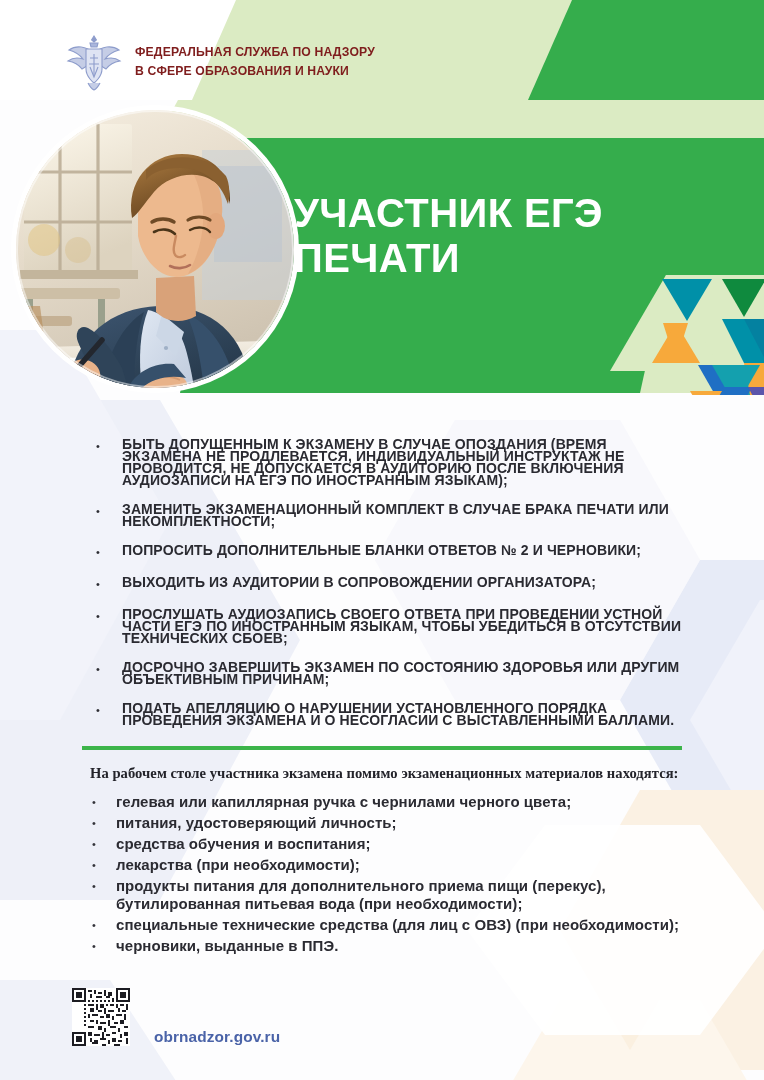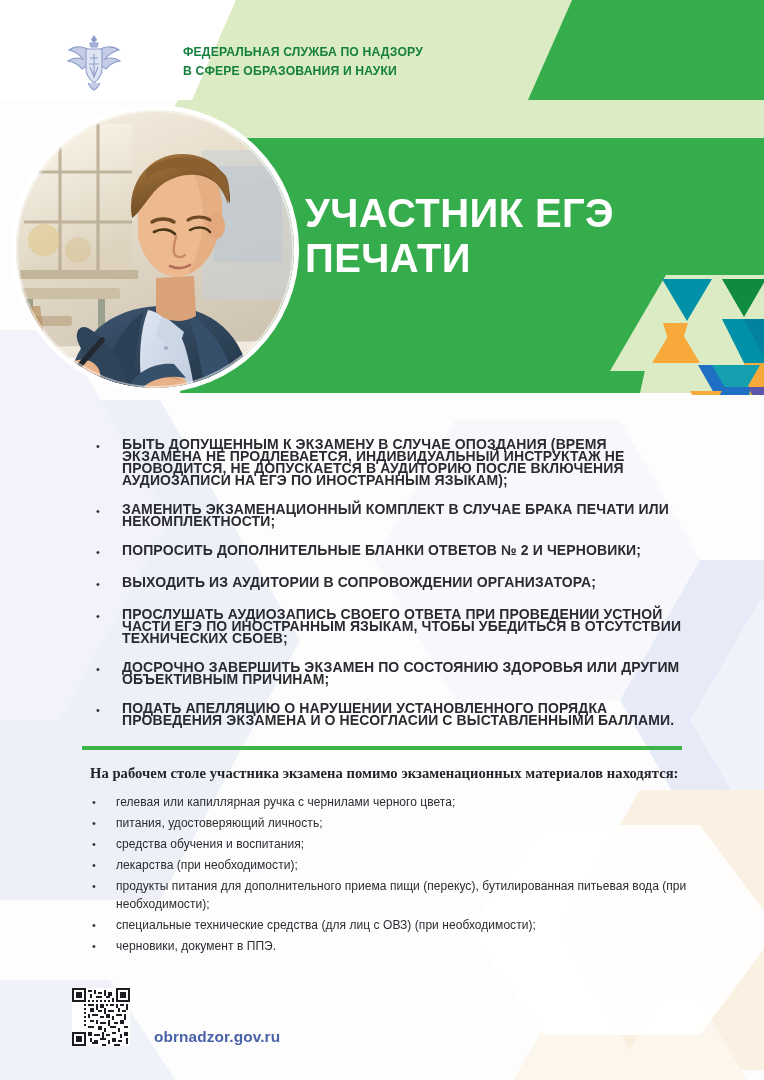--- a/index.html
+++ b/index.html
@@ -46,27 +46,26 @@
     top: 33px;
     display: flex;
     align-items: center;
     gap: 13px;
     z-index: 6;
   }
 
   .rosobr-emblem { width: 56px; height: 58px; flex: 0 0 auto; }
 
   .rosobr-text {
-    color: #15803d;
+    color: #7f1d1d;
     font-size: 12.2px;
     font-weight: 600;
     line-height: 1.52;
     letter-spacing: .15px;
     white-space: nowrap;
-    margin-left: 48px;
   }
   .rosobr-text div { display: block; }
 
   .ege-logo-block {
     position: absolute;
     right: 52px;
     top: 28px;
     z-index: 6;
     text-align: center;
     width: 120px;
@@ -85,21 +84,21 @@
   .hero {
     position: absolute;
     top: 95px; left: 0;
     width: 764px;
     height: 300px;
     z-index: 3;
   }
 
   .hero-title {
     position: absolute;
-    left: 305px;
+    left: 294px;
     top: 96px;
     z-index: 8;
     color: #ffffff;
     font-size: 40px;
     font-weight: 700;
     line-height: 1.12;
     letter-spacing: .4px;
   }
   .hero-title span { display: block; }
 
@@ -185,22 +184,22 @@
   .desk-bullet {
     flex: 0 0 auto;
     width: 26px;
     color: #33333a;
     font-size: 11px;
     line-height: 18px;
     padding-left: 2px;
   }
   .desk-text {
     color: #2b2b32;
-    font-size: 12px;
-    font-weight: 400;
+    font-size: 15px;
+    font-weight: 700;
     line-height: 18px;
     letter-spacing: .05px;
   }
 
   
   .footer {
     position: absolute;
     left: 72px;
     top: 988px;
     display: flex;
@@ -489,21 +488,21 @@
       <div class="desk-item">
         <span class="desk-bullet">•</span>
         <span class="desk-text">продукты питания для дополнительного приема пищи (перекус), бутилированная питьевая вода (при необходимости);</span>
       </div>
       <div class="desk-item">
         <span class="desk-bullet">•</span>
         <span class="desk-text">специальные технические средства (для лиц с ОВЗ) (при необходимости);</span>
       </div>
       <div class="desk-item">
         <span class="desk-bullet">•</span>
-        <span class="desk-text">черновики, документ в ППЭ.</span>
+        <span class="desk-text">черновики, выданные в ППЭ.</span>
       </div>
     </div>
   </div>
 
   <div class="footer">
     <svg class="qr-code" viewBox="0 0 29 29" shape-rendering="crispEdges">
       <rect width="29" height="29" fill="#ffffff"></rect>
       <g fill="#1c1c22">
 
         <rect x="0" y="0" width="7" height="1"></rect>

